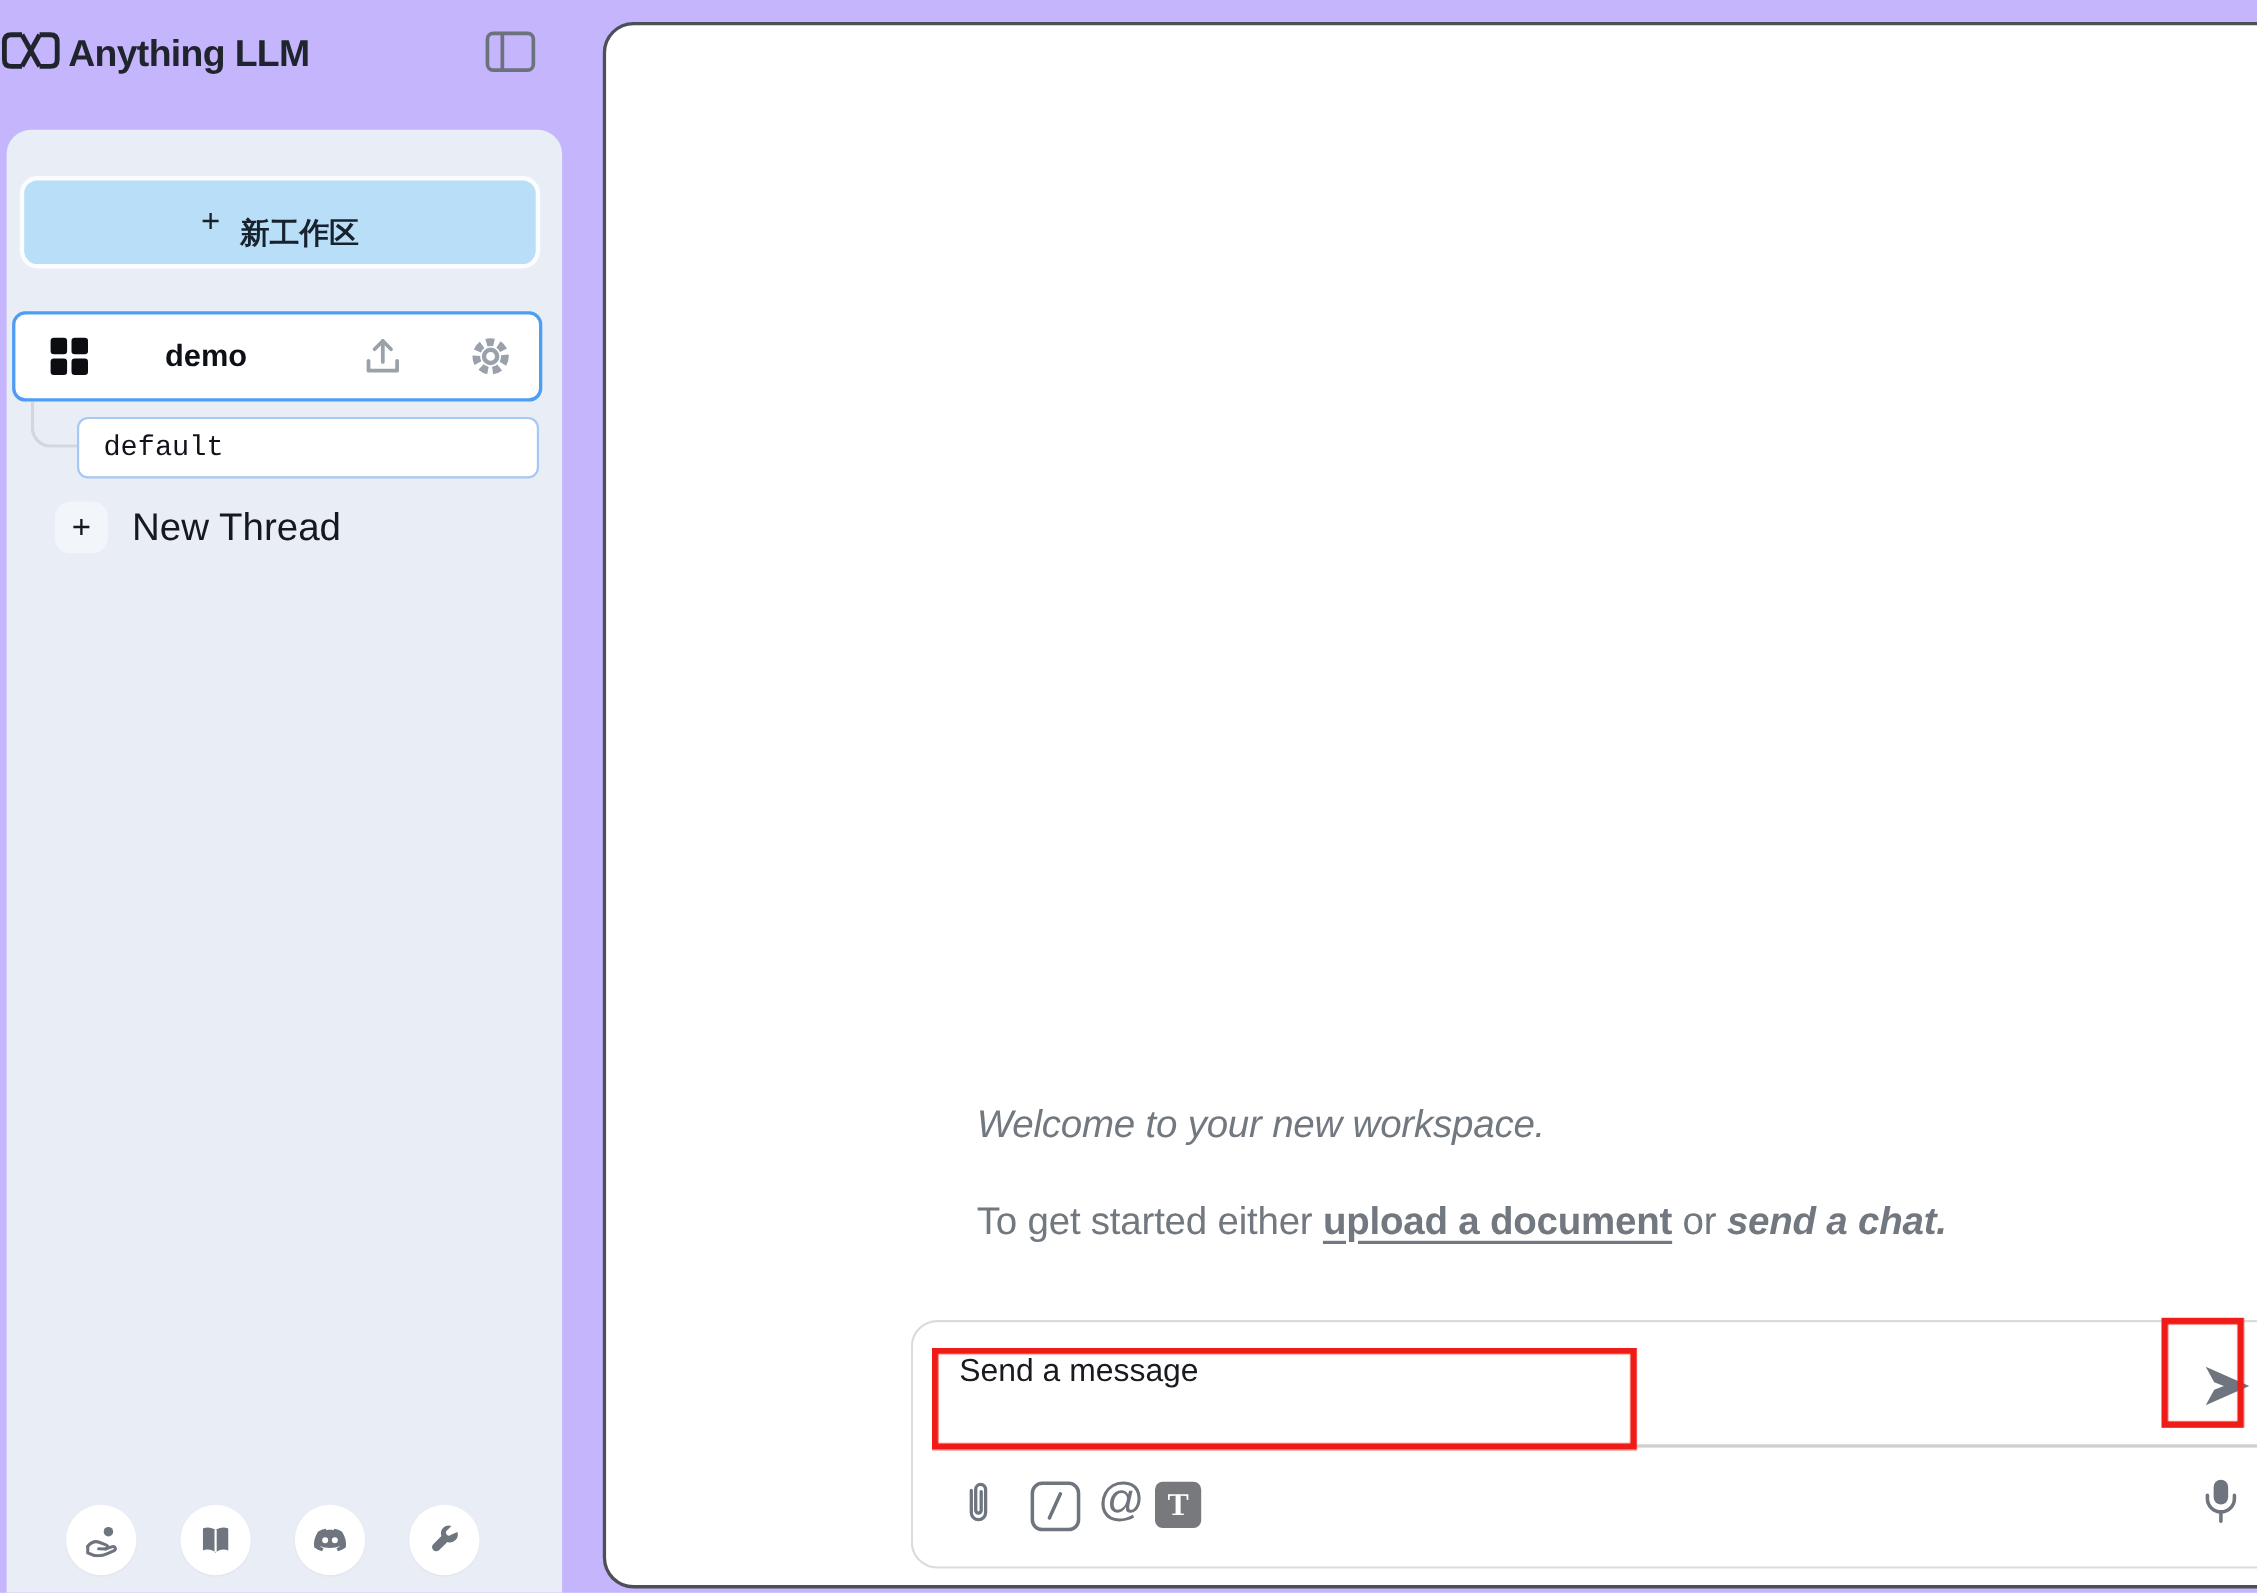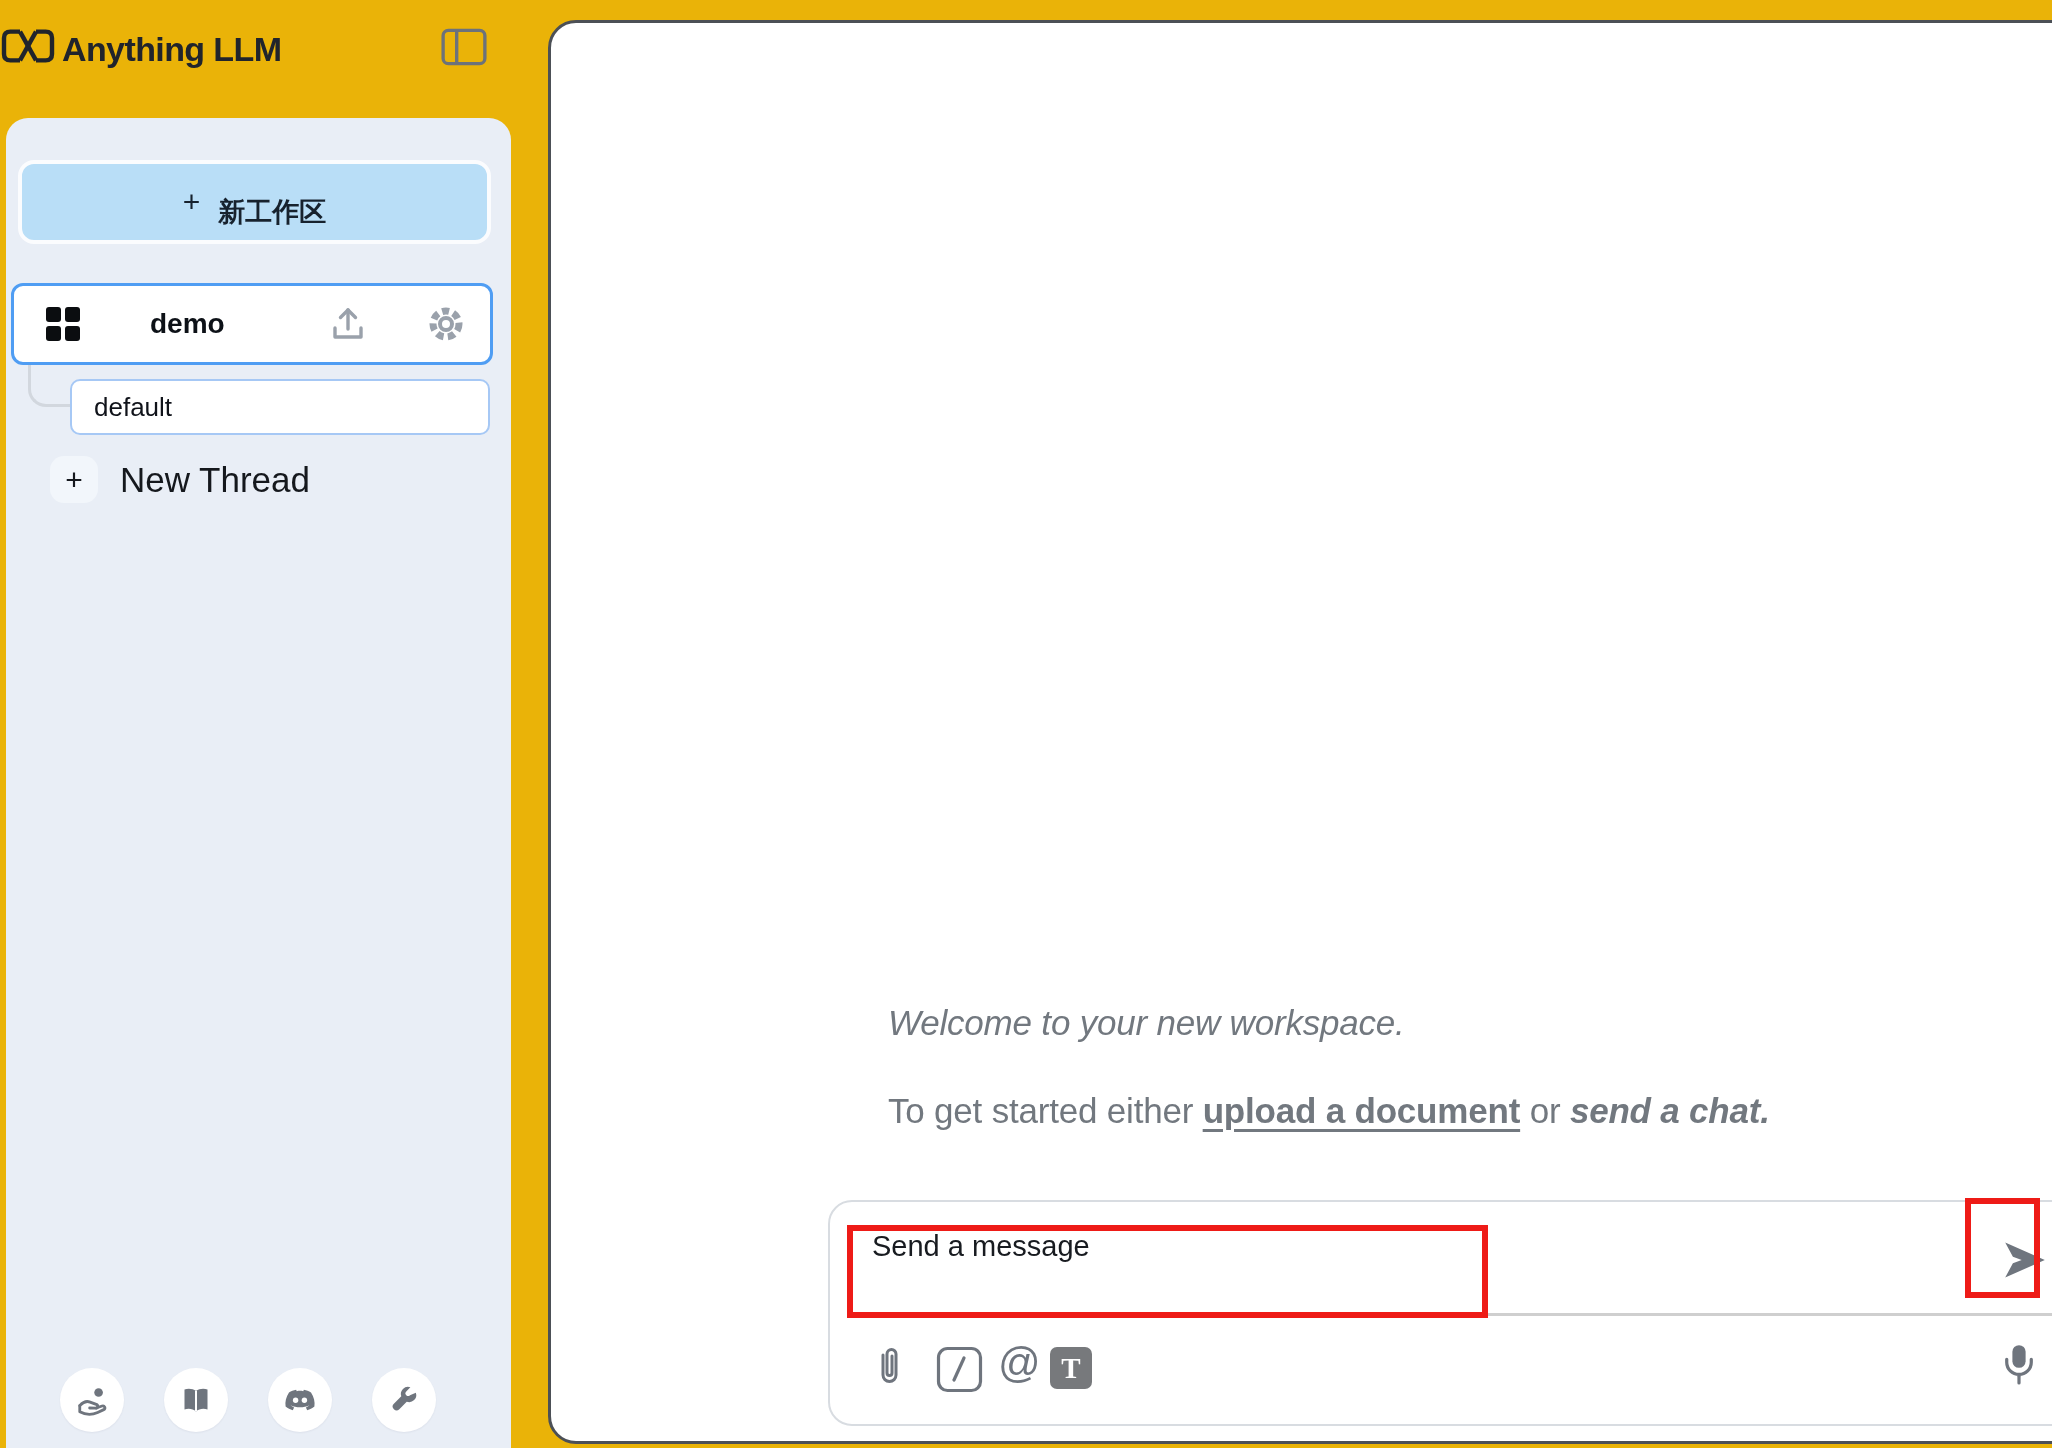--- a/index.html
+++ b/index.html
@@ -1,39 +1,39 @@
 <!DOCTYPE html>
 <html><head>
 <meta charset="utf-8">
 <style>
   * { margin:0; padding:0; box-sizing:border-box; }
   html,body { width:2052px; height:1448px; }
   body { font-family:"Liberation Sans", sans-serif; }
-  #screen { position:relative; width:2052px; height:1448px; background:#eab308; overflow:hidden; }
+  #screen { position:relative; width:2052px; height:1448px; background:#c4b5fd; overflow:hidden; }
 
   
   .logo-mark { position:absolute; left:0px; top:24px; width:56px; height:44px; }
   .app-title { position:absolute; left:62px; top:30px; font-size:34px; font-weight:700; color:#20242c; letter-spacing:-0.6px; }
   .toggle-btn { position:absolute; left:440px; top:26px; width:48px; height:42px; background:none; border:none; cursor:pointer; }
 
   
   .side-panel { position:absolute; left:6px; top:118px; width:505px; height:1330px; background:#e9eef6; border-radius:22px 22px 0 0; }
 
   .new-ws-btn { position:absolute; left:12px; top:42px; width:473px; height:84px; background:#b9def7; border:4px solid #fbfcfe; border-radius:16px; display:flex; align-items:center; justify-content:center; gap:18px; cursor:pointer; font-family:"Liberation Sans", sans-serif; }
   .new-ws-btn .plus { font-size:30px; font-weight:500; color:#17222e; }
   .new-ws-btn .lbl { font-size:27px; font-weight:700; color:#17222e;margin-top:20px; }
 
   .ws-row { position:absolute; left:5px; top:165px; width:482px; height:82px; background:#ffffff; border:3px solid #4f9df3; border-radius:12px; display:flex; align-items:center; padding:0 24px 0 30px; cursor:pointer;gap:44px; }
   .ws-row .name { margin-left:24px; font-size:28px; font-weight:700; color:#0d1117; flex:1; }
   .ws-row .icon-btn { background:none; border:none; cursor:pointer; padding:0; margin-left:16px; line-height:0; }
 
   .connector { position:absolute; left:22px; top:247px; width:44px; height:42px; border-left:3px solid #d2d7de; border-bottom:3px solid #d2d7de; border-bottom-left-radius:18px; }
 
   .thread-row { position:absolute; left:64px; top:261px; width:420px; height:56px; background:#ffffff; border:2px solid #a6c8f5; border-radius:10px; display:flex; align-items:center; padding-left:22px; cursor:pointer; }
-  .thread-row .name { font-size:26px; color:#10131a; }
+  .thread-row .name { font-size:26px; color:#10131a;font-family:Liberation Mono, monospace; }
 
   .new-thread { position:absolute; left:44px; top:338px; display:flex; align-items:center; cursor:pointer; background:none; border:none; font-family:"Liberation Sans", sans-serif; }
   .new-thread .chip { width:48px; height:47px; background:#f2f6fb; border-radius:14px; display:flex; align-items:center; justify-content:center; font-size:30px; font-weight:400; color:#15181d; }
   .new-thread .lbl { margin-left:22px; font-size:35px; color:#15181d;text-align:right; }
 
   .side-footer { position:absolute; left:54px; top:1250px; display:flex; gap:40px; }
   .circle-btn { width:64px; height:64px; border-radius:50%; background:#ffffff; border:none; display:flex; align-items:center; justify-content:center; cursor:pointer; box-shadow:0 1px 2px rgba(30,40,60,.06); }
 
   
   .chat-panel { position:absolute; left:548px; top:20px; width:1560px; height:1424px; background:#ffffff; border:3px solid #4c5056; border-radius:28px; }

